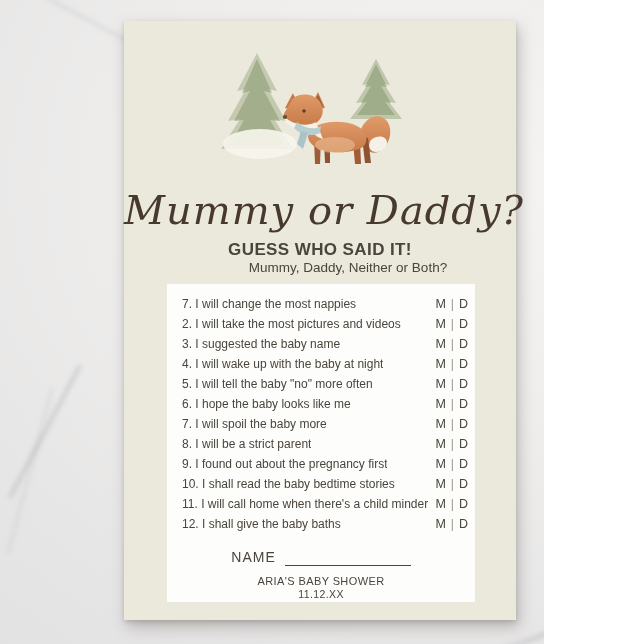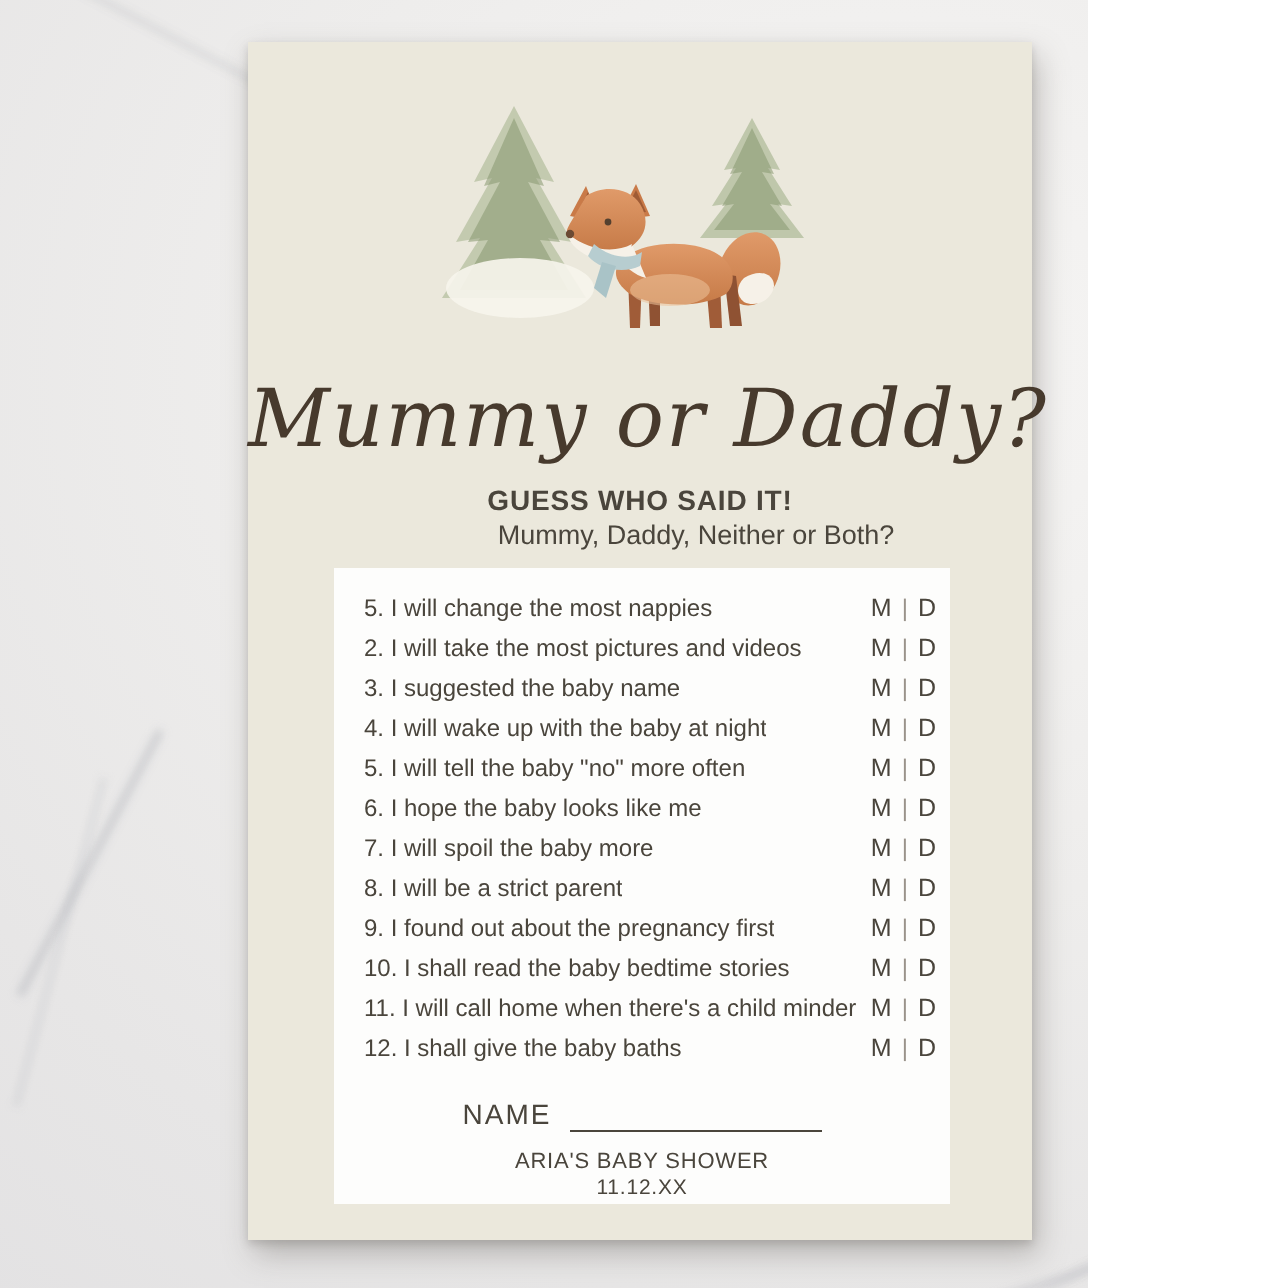--- a/index.html
+++ b/index.html
@@ -28,21 +28,21 @@
   .illustration{position:absolute;top:30px;left:50%;transform:translateX(-50%);}
 
   .title{
     position:absolute;top:163px;left:0;width:100%;text-align:center;
     font-family:"DejaVu Serif",serif;font-style:italic;
     font-size:40px;line-height:52px;color:var(--ink-title,#473a2d);
     letter-spacing:1px;white-space:nowrap;
   }
   .subtitle{
     position:absolute;top:221px;left:0;width:100%;text-align:center;
-    font-size:14px;line-height:16px;font-weight:bold;
+    font-size:17px;line-height:16px;font-weight:bold;
     letter-spacing:.4px;color:var(--ink,#4a453c);
   }
   .tagline{
     position:absolute;top:238px;left:0;width:100%;text-align:center;
     font-size:13.5px;line-height:17px;color:var(--ink,#4a453c);padding-left:28px;
   }
 
   .qbox{
     position:absolute;top:263px;left:43px;width:308px;height:318px;
     background:var(--panel-bg,#fdfdfc);
@@ -130,21 +130,21 @@
       </g>
     </svg>
 
     <div class="title">Mummy or Daddy?</div>
     <div class="subtitle">GUESS WHO SAID IT!</div>
     <div class="tagline">Mummy, Daddy, Neither or Both?</div>
 
     <div class="qbox">
       <div>
   <div class="q-row">
-    <span class="q-text">5. I will change the most nappies</span>
+    <span class="q-text">7. I will change the most nappies</span>
     <span class="q-answers">
       <span>M</span>
       <span class="q-sep">|</span>
       <span>D</span>
     </span>
   </div>
 
   <div class="q-row">
     <span class="q-text">2. I will take the most pictures and videos</span>
     <span class="q-answers">

